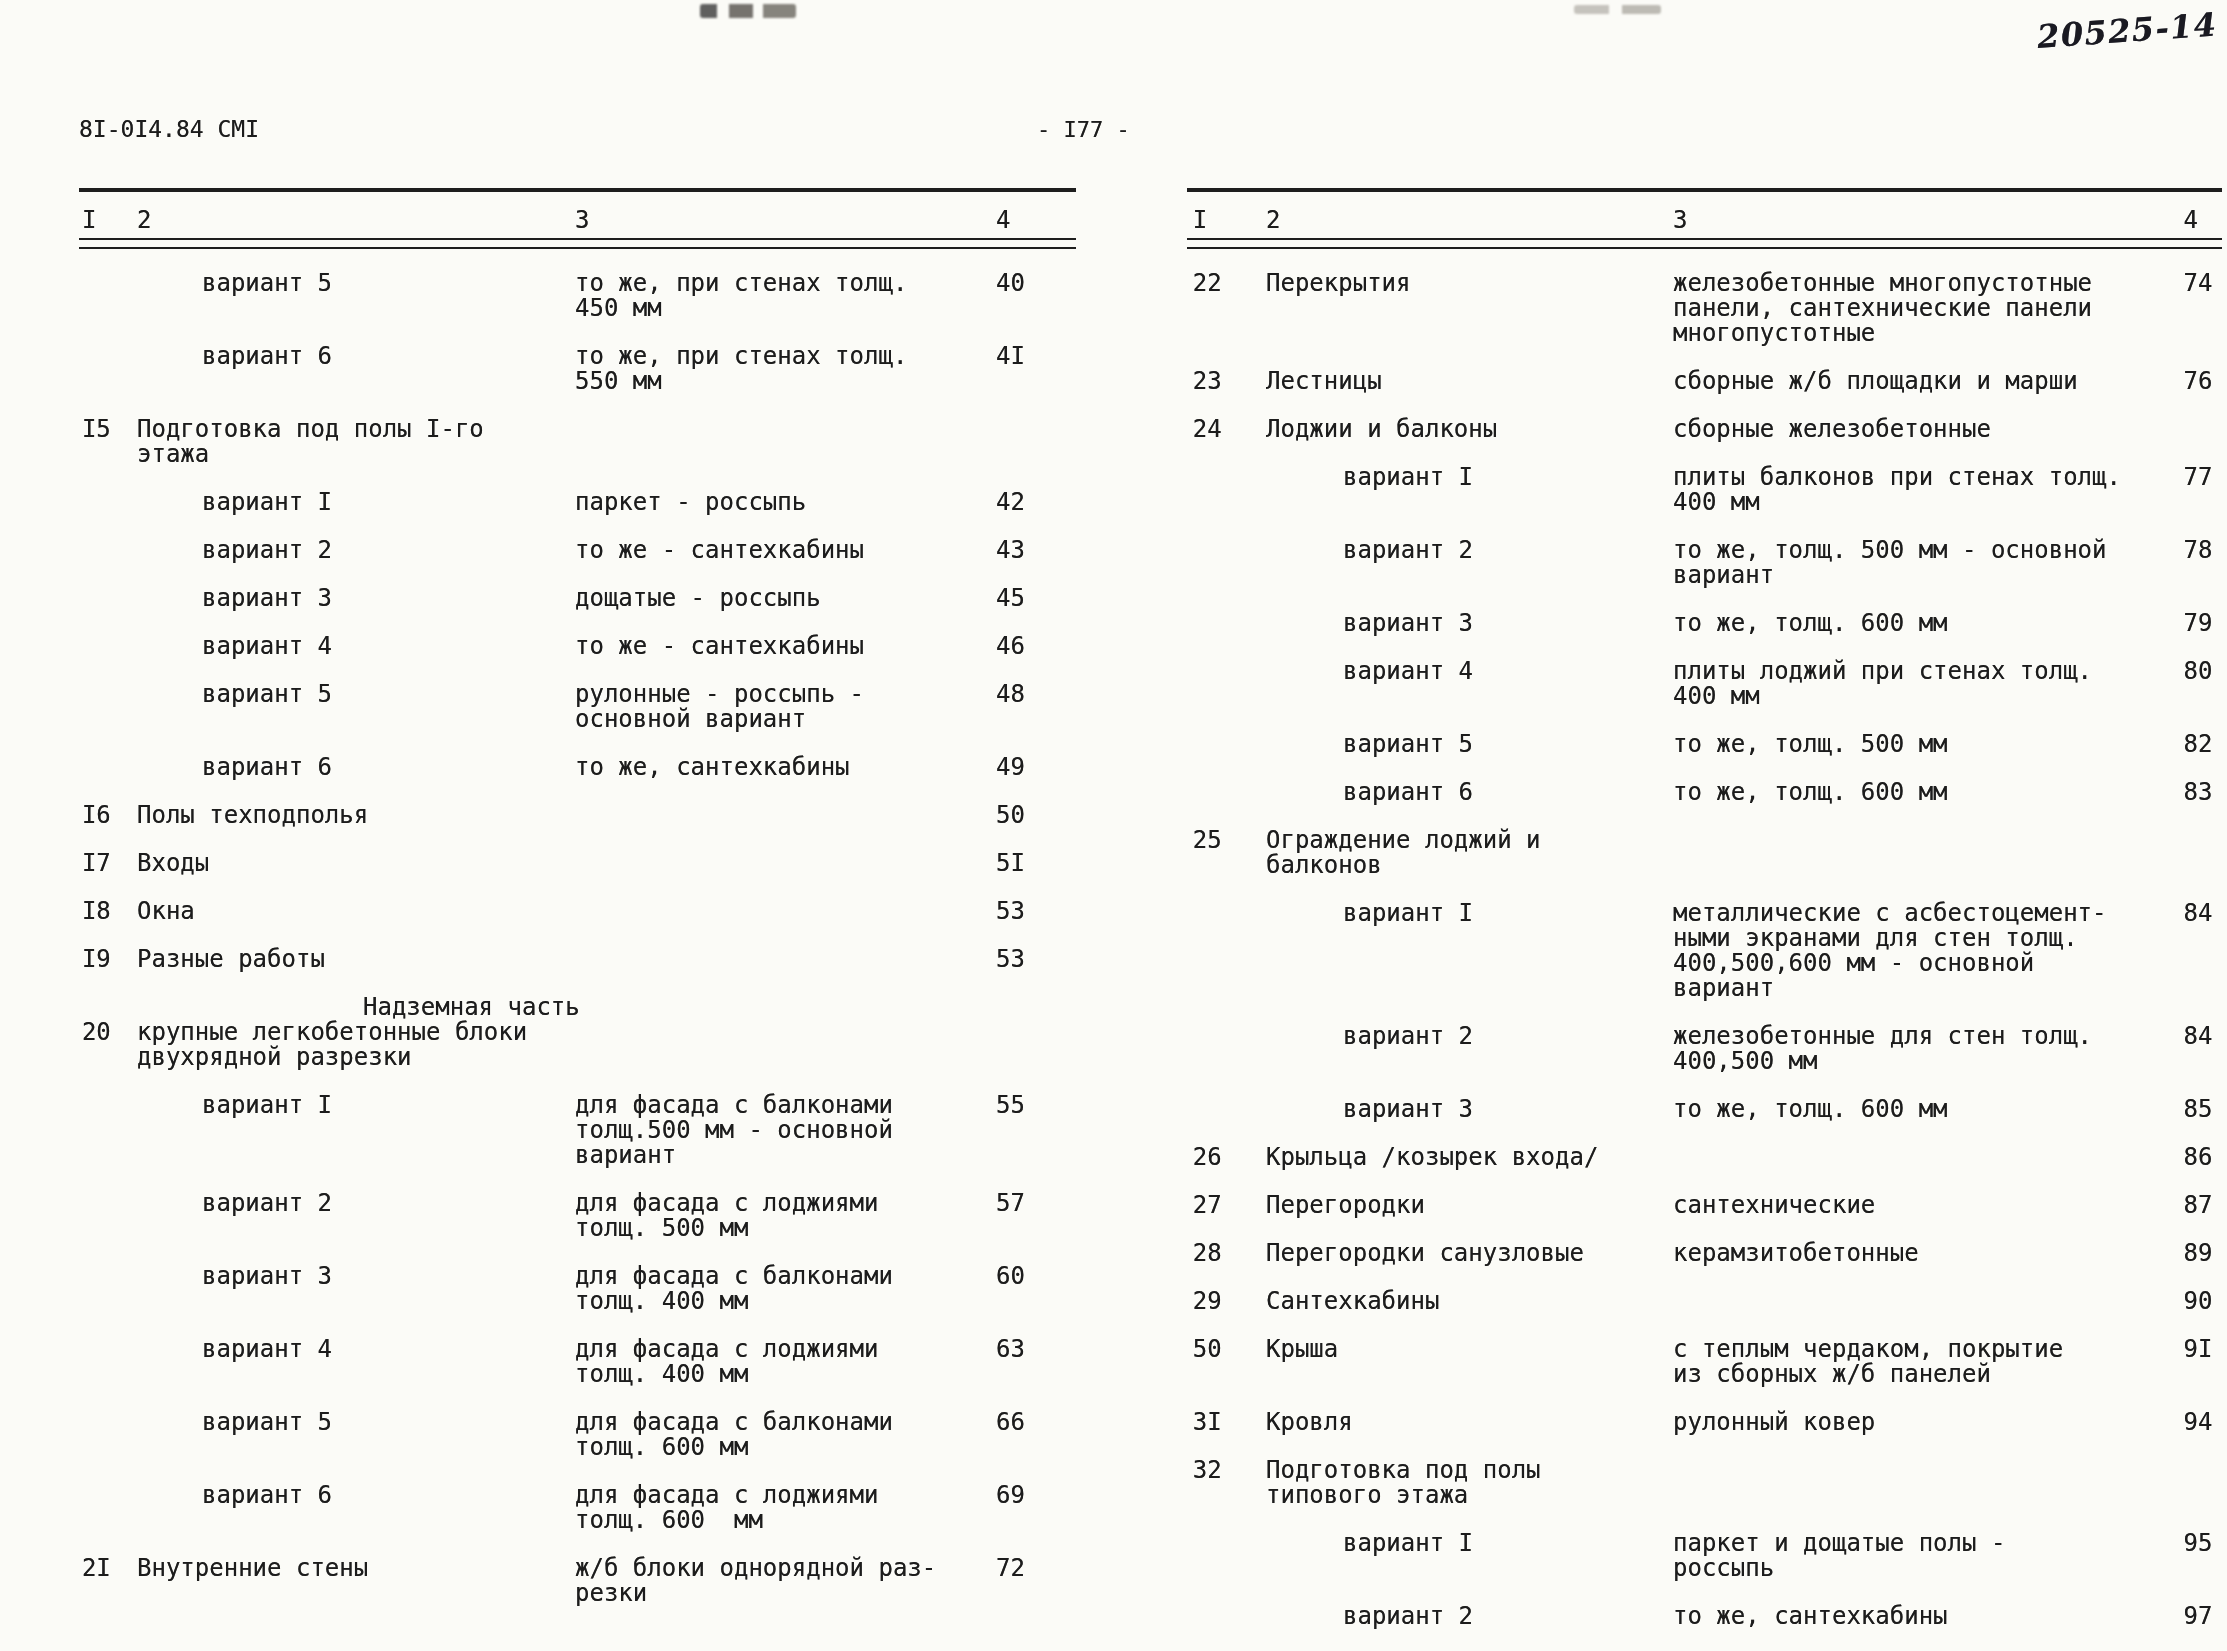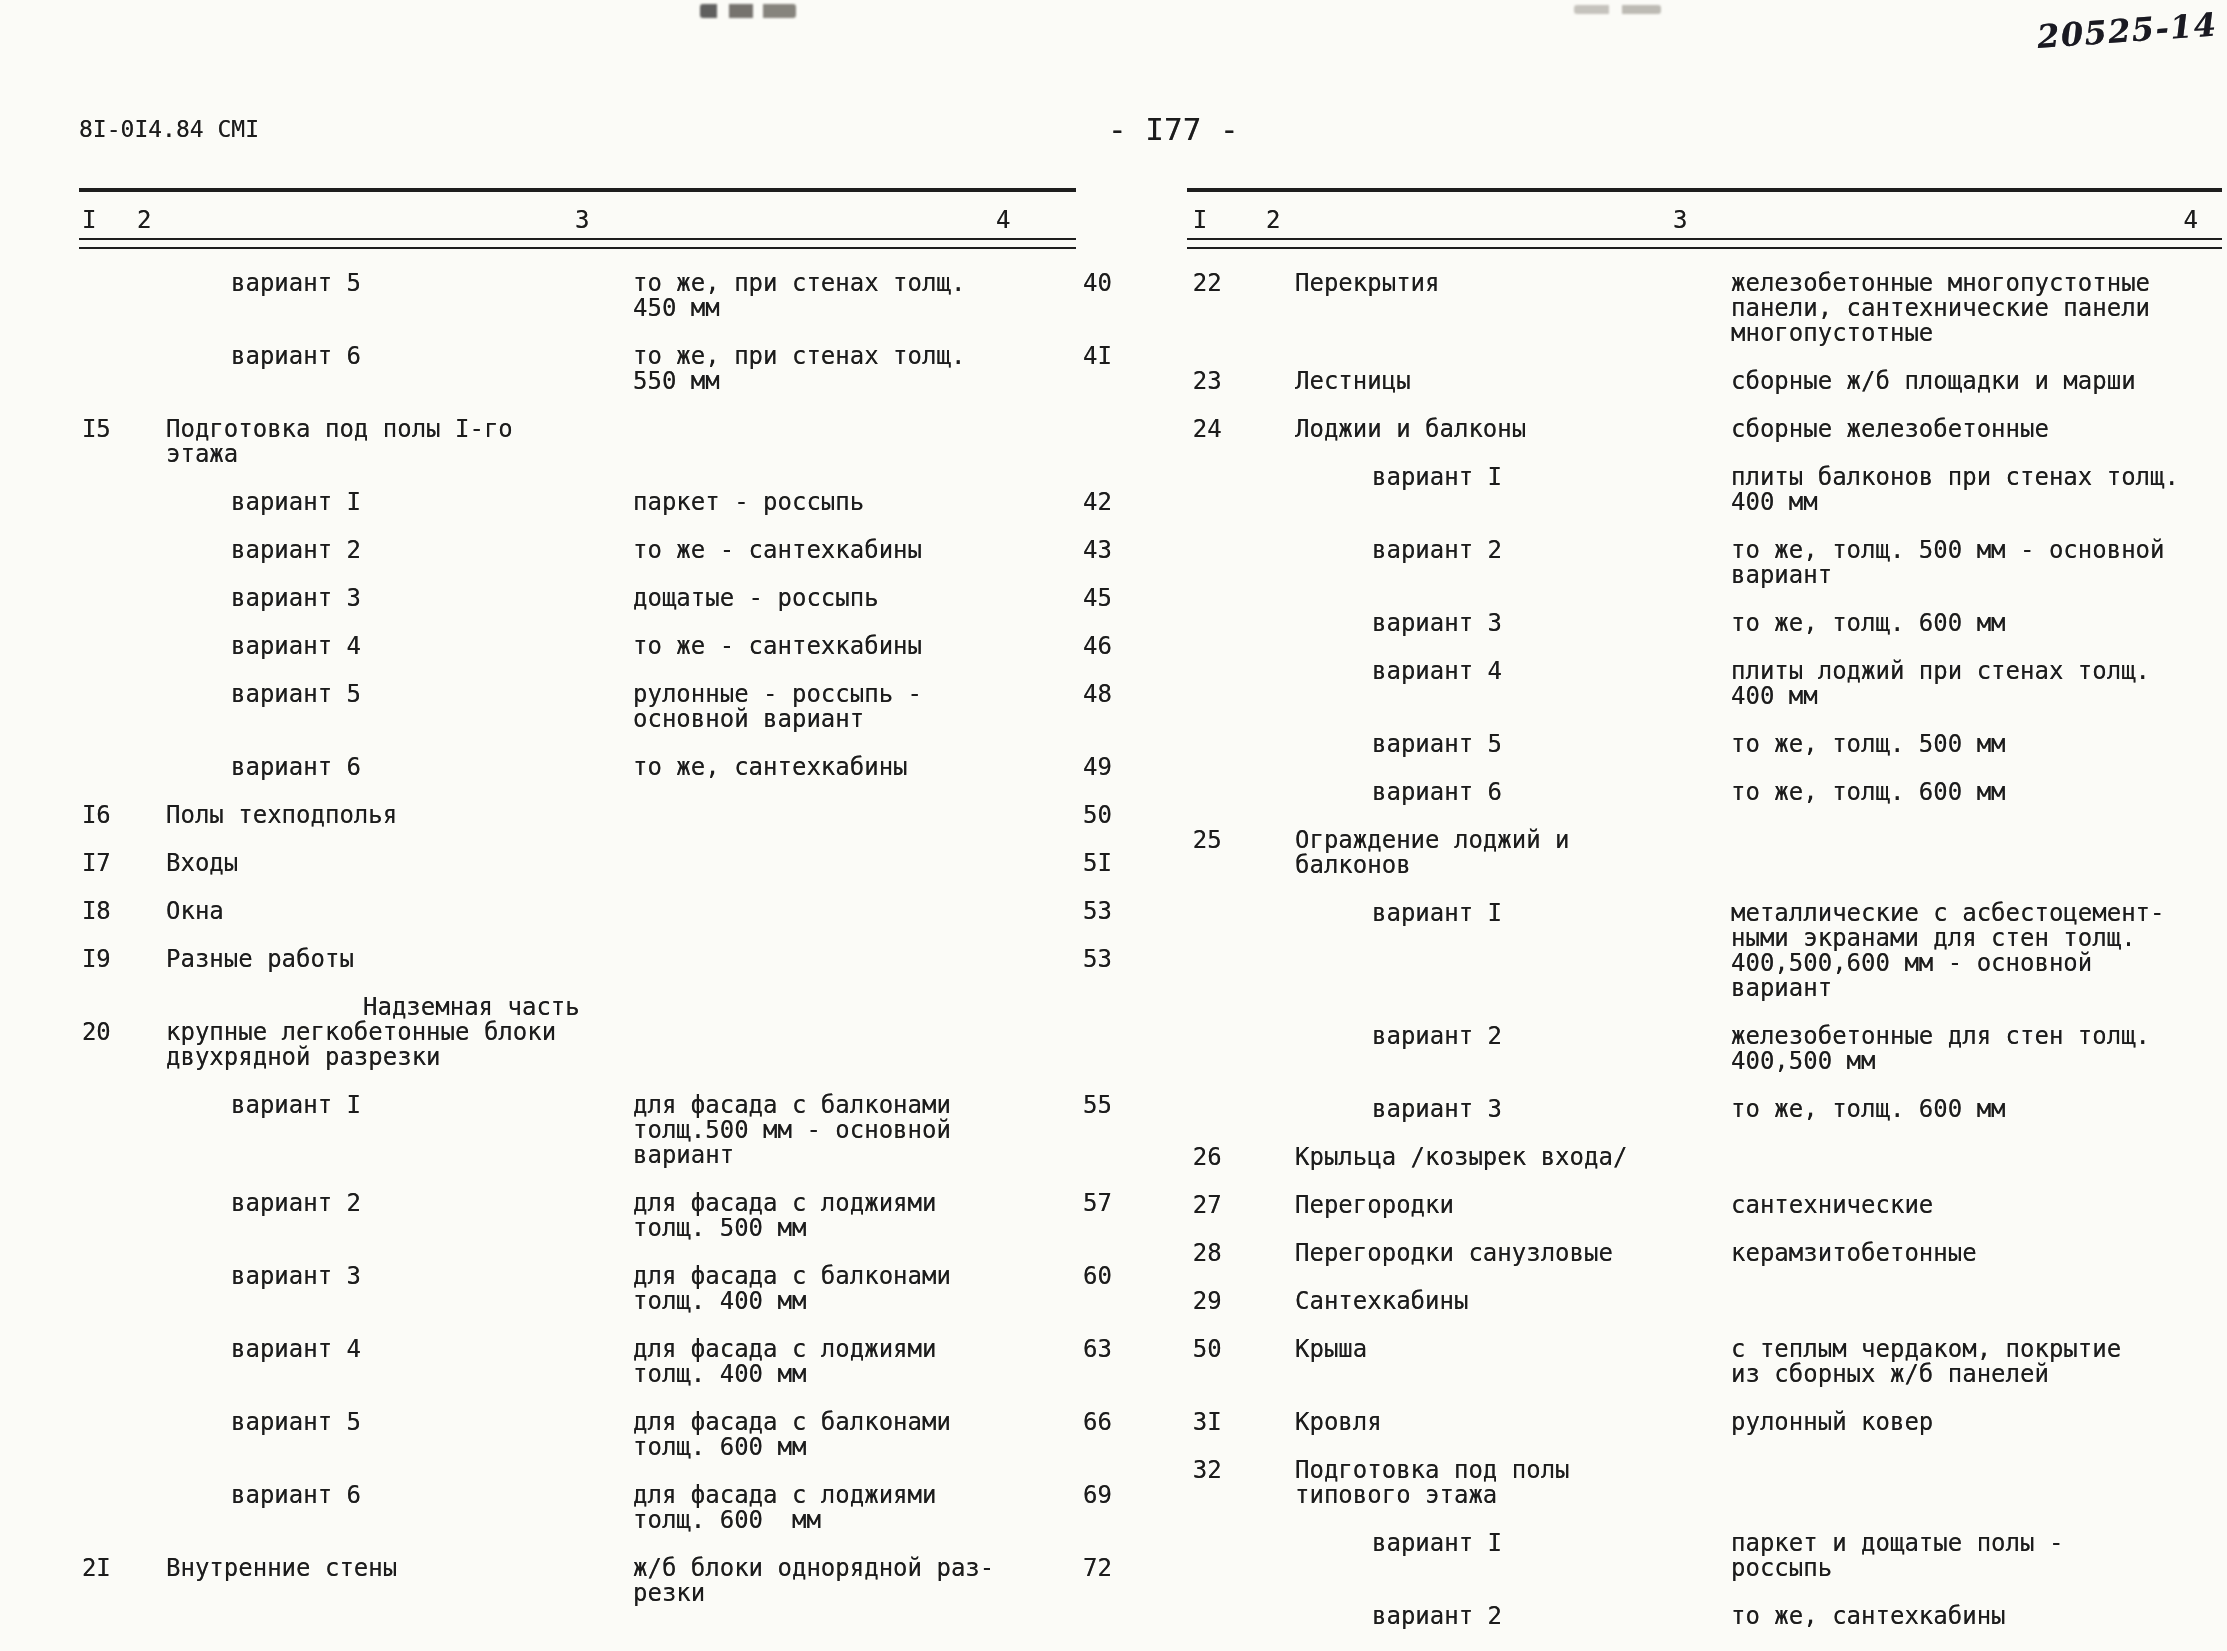--- a/index.html
+++ b/index.html
@@ -15,33 +15,33 @@
   .txt { font-size:24px; line-height:25px; white-space:pre-wrap; text-shadow:0 0 0.5px rgba(25,25,25,.65); }
 
   .handwritten {
     position:absolute; left:2036px; top:18.3px;
     font-family:"DejaVu Serif", serif; font-style:italic; font-weight:bold;
     font-size:32px; letter-spacing:1.4px; color:#1a1a22;
     transform:rotate(-4deg); transform-origin:left top;
     text-shadow:0 0 0.5px rgba(20,20,30,.6);
   }
   .doc-code  { position:absolute; left:79px;  top:117px; font-size:23px; }
-  .page-num  { position:absolute; left:1108px; top:117px; font-size:31px;text-align:center; }
+  .page-num  { position:absolute; left:1037px; top:117px; font-size:22px;text-align:center; }
 
   .spec-table { position:absolute; top:188px; }
   .t-left  { left:79px;  width:997px; }
   .t-right { left:1187px; width:1035px; }
 
   .t-left  .grid4 { display:grid; grid-template-columns:58px 438px 421px 79px; }
   .t-right .grid4 { display:grid; grid-template-columns:79px 407px 501px 48px; }
 
   .thead { border-top:4.3px solid #1e1e1e; padding-top:16.4px; }
   .rule  { height:10.6px; border-top:2.9px solid #1e1e1e; border-bottom:2.9px solid #1e1e1e; margin:4.8px 0 22.6px 0; }
 
-  .trow { margin-bottom:23px;gap:29px; }
+  .trow { margin-bottom:23px; }
   .c1 { padding-left:2.9px; }
   .t-right .c1 { padding-left:5.8px; }
   .t-right .c4 { padding-left:9.6px; }
   .t-left  .indent { padding-left:65px; }
   .t-right .indent { padding-left:77px; }
   .center-row { padding-left:284px; }
 
   .artifact { position:absolute; border-radius:2.9px; filter:blur(1px); }
   .artifact.a1 { left:700px; top:3.9px;  width:96px; height:14.4px;
     background:linear-gradient(90deg,#3a3a3a 0 18%, transparent 18% 30%, #55524d 30% 55%, transparent 55% 66%, #6a675f 66% 100%); opacity:.8; }

